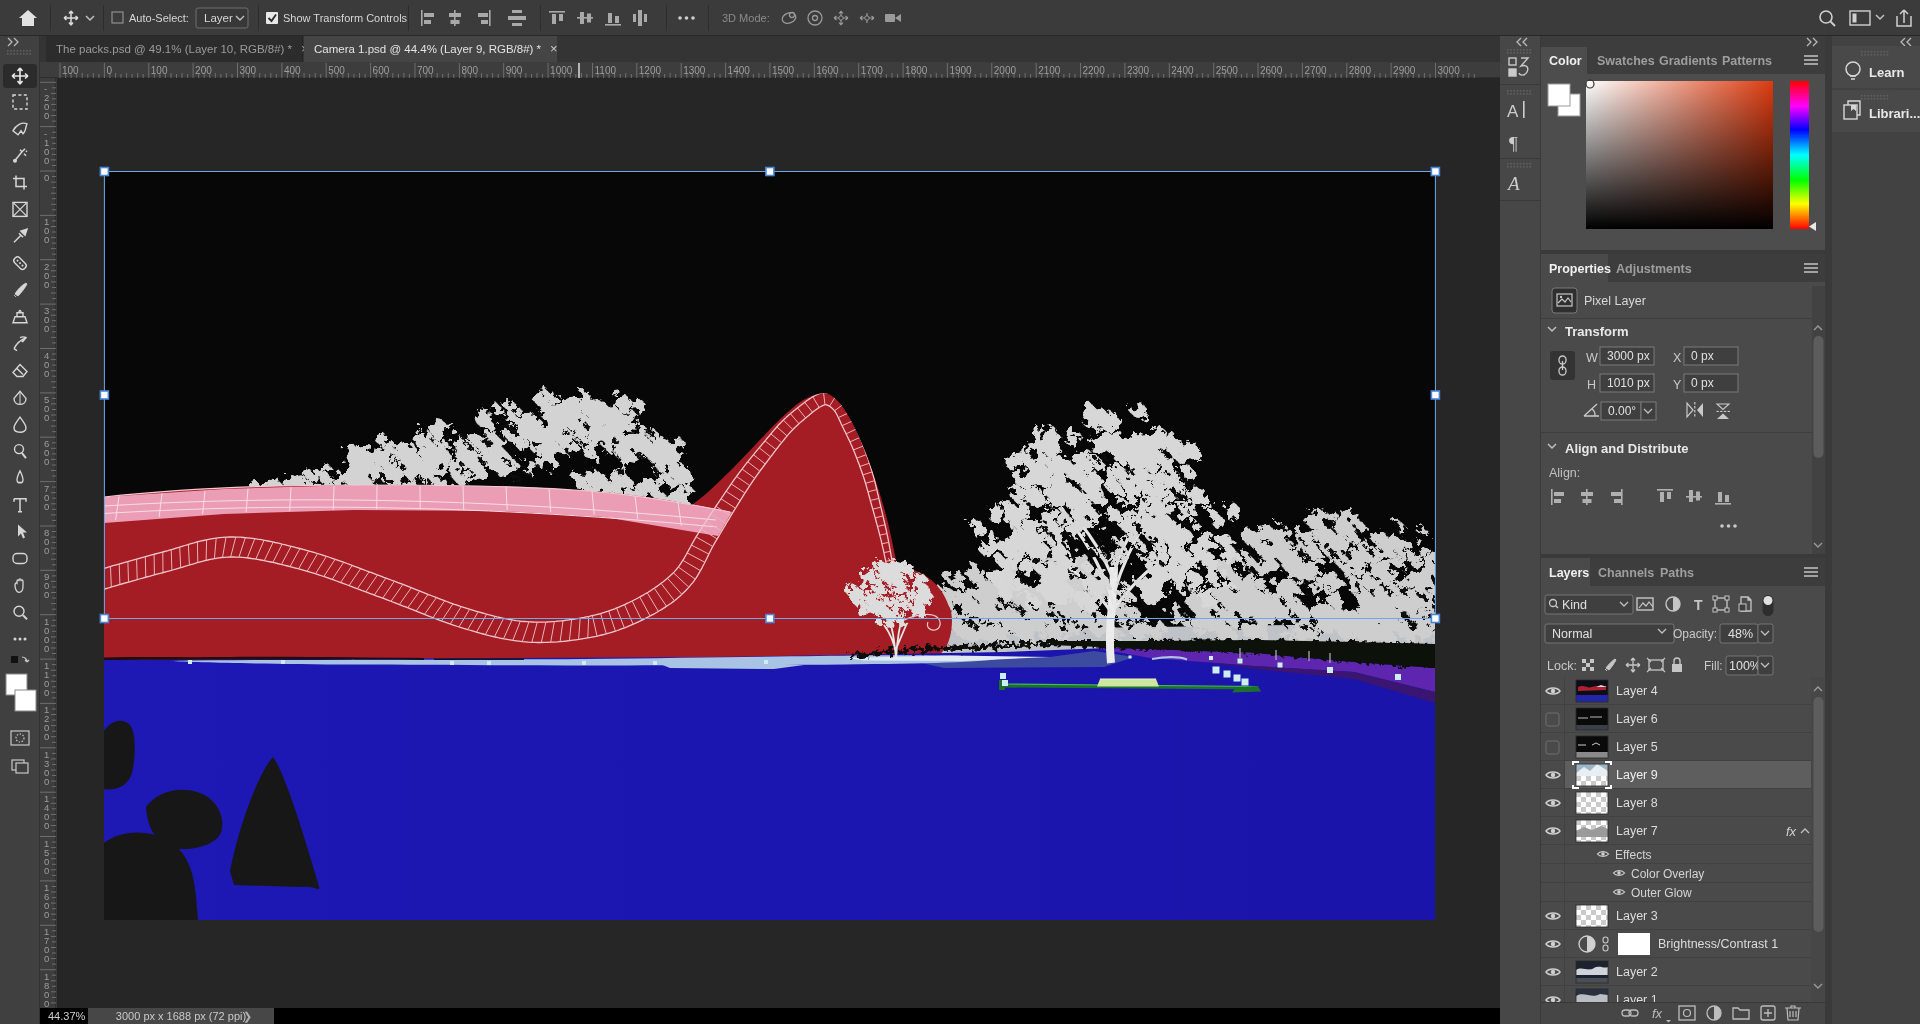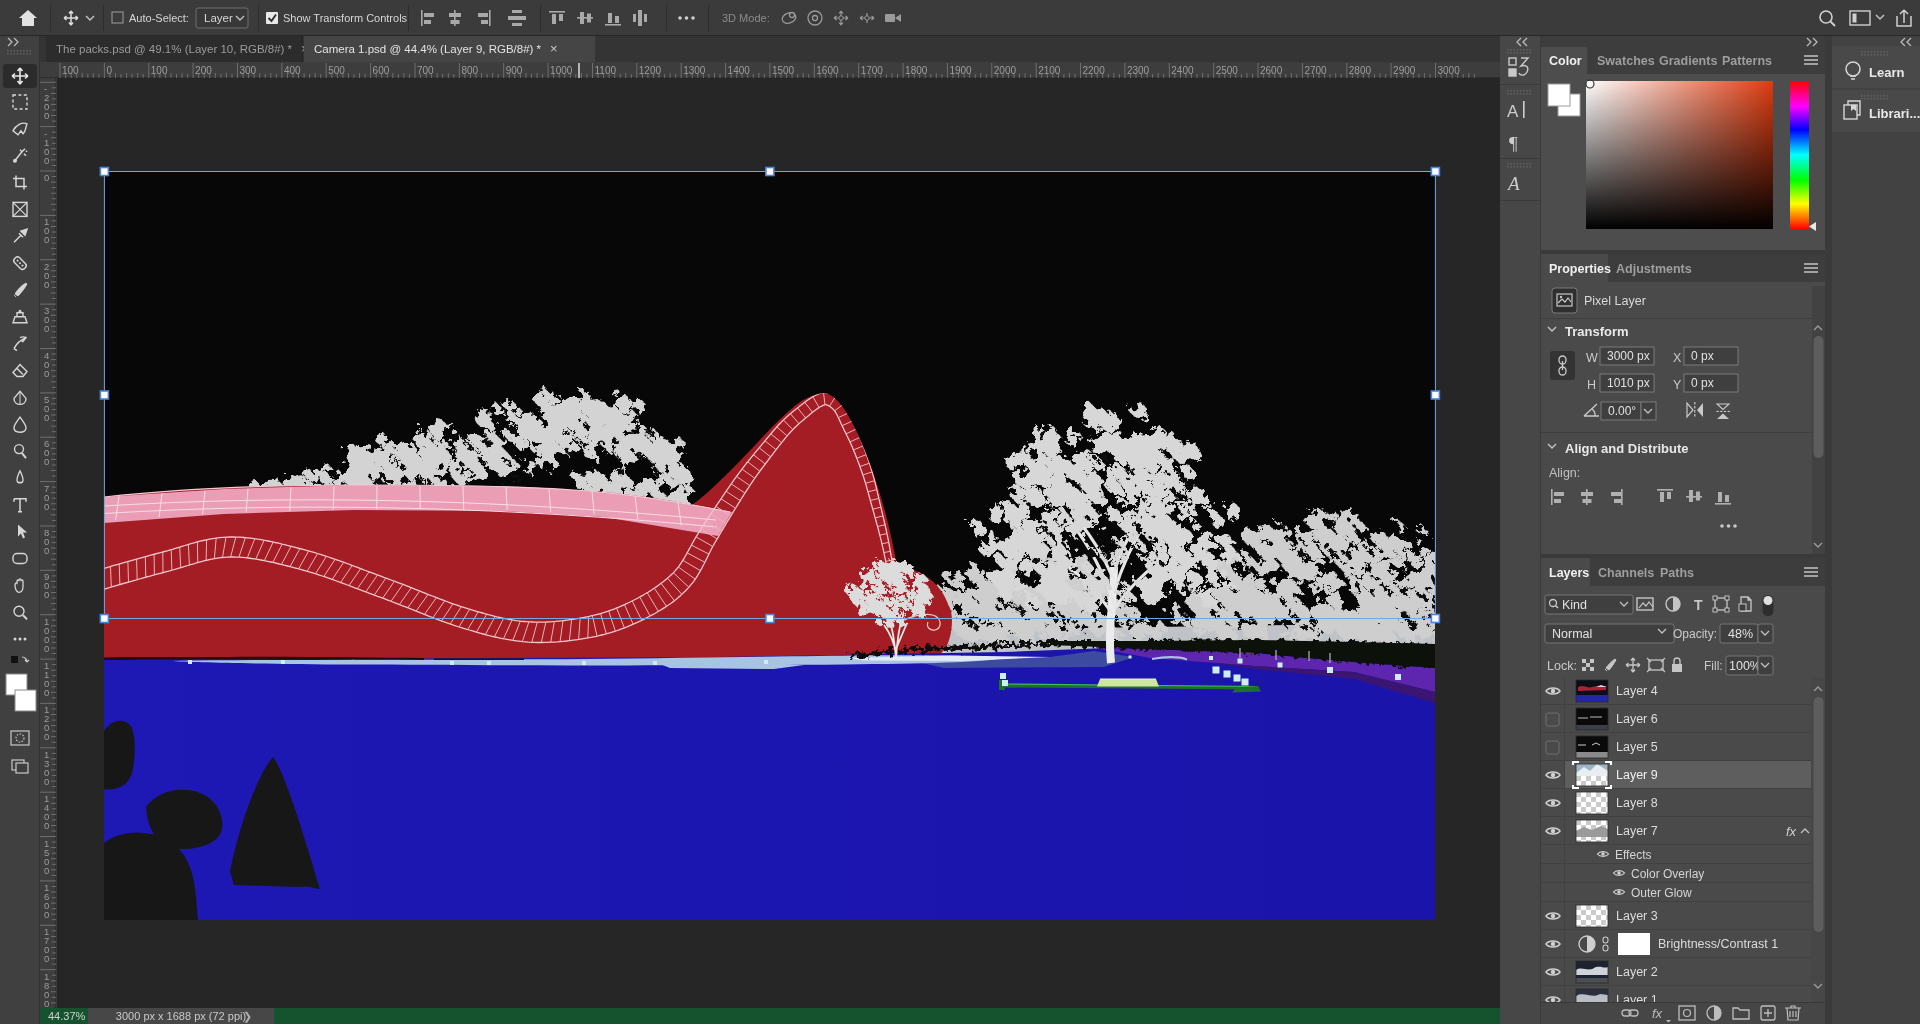--- a/index.html
+++ b/index.html
@@ -121,21 +121,21 @@
       <rect x="19.8" y="17" width="1.6" height="1.6"></rect>
       <rect x="23.0" y="14" width="1.6" height="1.6"></rect>
       <rect x="23.0" y="17" width="1.6" height="1.6"></rect>
       <rect x="26.2" y="14" width="1.6" height="1.6"></rect>
       <rect x="26.2" y="17" width="1.6" height="1.6"></rect>
       <rect x="29.4" y="14" width="1.6" height="1.6"></rect>
       <rect x="29.4" y="17" width="1.6" height="1.6"></rect>
     </g>
   </svg>
 <div class="abs" style="left:46px;top:36px;width:257px;height:26px;background:#2c2c2c;border-right:1px solid #252525;color:#9b9b9b;font-size:11.5px;line-height:26px;white-space:nowrap"><span style="padding-left:10px">The packs.psd @ 49.1% (Layer 10, RGB/8#) *</span><span style="padding-left:9px;font-size:13px">×</span></div>
-<div class="abs" style="left:304px;top:36px;width:291px;height:26px;background:#454545;color:#e3e3e3;font-size:11.5px;line-height:26px;white-space:nowrap"><span style="padding-left:10px">Camera 1.psd @ 44.4% (Layer 9, RGB/8#) *</span><span style="padding-left:9px;font-size:13px;color:#c9c9c9">×</span></div>
+<div class="abs" style="left:304px;top:36px;width:253px;height:26px;background:#454545;color:#e3e3e3;font-size:11.5px;line-height:26px;white-space:nowrap"><span style="padding-left:10px">Camera 1.psd @ 44.4% (Layer 9, RGB/8#) *</span><span style="padding-left:9px;font-size:13px;color:#c9c9c9">×</span></div>
 <div class="abs" style="left:40px;top:62px;width:1460px;height:16px;background:#3d3d3d;border-bottom:1px solid #2e2e2e"></div>
 <div class="abs" style="left:40px;top:78px;width:16px;height:930px;background:#3d3d3d;border-right:1px solid #2e2e2e"></div>
 <svg width="1446" height="16" style="position:absolute;left:56px;top:62px" viewBox="56 62 1446 16" font-family="Liberation Sans, sans-serif">
     <path d="M 60.0,63 L 60.0,78 M 65.6,74 L 65.6,78 M 71.1,73 L 71.1,78 M 76.7,74 L 76.7,78 M 82.2,73 L 82.2,78 M 87.8,74 L 87.8,78 M 93.3,73 L 93.3,78 M 98.9,74 L 98.9,78 M 104.4,63 L 104.4,78 M 109.9,74 L 109.9,78 M 115.5,73 L 115.5,78 M 121.0,74 L 121.0,78 M 126.6,73 L 126.6,78 M 132.1,74 L 132.1,78 M 137.7,73 L 137.7,78 M 143.2,74 L 143.2,78 M 148.8,63 L 148.8,78 M 154.3,74 L 154.3,78 M 159.9,73 L 159.9,78 M 165.4,74 L 165.4,78 M 171.0,73 L 171.0,78 M 176.5,74 L 176.5,78 M 182.0,73 L 182.0,78 M 187.6,74 L 187.6,78 M 193.1,63 L 193.1,78 M 198.7,74 L 198.7,78 M 204.2,73 L 204.2,78 M 209.8,74 L 209.8,78 M 215.3,73 L 215.3,78 M 220.9,74 L 220.9,78 M 226.4,73 L 226.4,78 M 232.0,74 L 232.0,78 M 237.5,63 L 237.5,78 M 243.1,74 L 243.1,78 M 248.6,73 L 248.6,78 M 254.1,74 L 254.1,78 M 259.7,73 L 259.7,78 M 265.2,74 L 265.2,78 M 270.8,73 L 270.8,78 M 276.3,74 L 276.3,78 M 281.9,63 L 281.9,78 M 287.4,74 L 287.4,78 M 293.0,73 L 293.0,78 M 298.5,74 L 298.5,78 M 304.1,73 L 304.1,78 M 309.6,74 L 309.6,78 M 315.2,73 L 315.2,78 M 320.7,74 L 320.7,78 M 326.2,63 L 326.2,78 M 331.8,74 L 331.8,78 M 337.3,73 L 337.3,78 M 342.9,74 L 342.9,78 M 348.4,73 L 348.4,78 M 354.0,74 L 354.0,78 M 359.5,73 L 359.5,78 M 365.1,74 L 365.1,78 M 370.6,63 L 370.6,78 M 376.2,74 L 376.2,78 M 381.7,73 L 381.7,78 M 387.3,74 L 387.3,78 M 392.8,73 L 392.8,78 M 398.4,74 L 398.4,78 M 403.9,73 L 403.9,78 M 409.4,74 L 409.4,78 M 415.0,63 L 415.0,78 M 420.5,74 L 420.5,78 M 426.1,73 L 426.1,78 M 431.6,74 L 431.6,78 M 437.2,73 L 437.2,78 M 442.7,74 L 442.7,78 M 448.3,73 L 448.3,78 M 453.8,74 L 453.8,78 M 459.4,63 L 459.4,78 M 464.9,74 L 464.9,78 M 470.5,73 L 470.5,78 M 476.0,74 L 476.0,78 M 481.5,73 L 481.5,78 M 487.1,74 L 487.1,78 M 492.6,73 L 492.6,78 M 498.2,74 L 498.2,78 M 503.7,63 L 503.7,78 M 509.3,74 L 509.3,78 M 514.8,73 L 514.8,78 M 520.4,74 L 520.4,78 M 525.9,73 L 525.9,78 M 531.5,74 L 531.5,78 M 537.0,73 L 537.0,78 M 542.6,74 L 542.6,78 M 548.1,63 L 548.1,78 M 553.6,74 L 553.6,78 M 559.2,73 L 559.2,78 M 564.7,74 L 564.7,78 M 570.3,73 L 570.3,78 M 575.8,74 L 575.8,78 M 581.4,73 L 581.4,78 M 586.9,74 L 586.9,78 M 592.5,63 L 592.5,78 M 598.0,74 L 598.0,78 M 603.6,73 L 603.6,78 M 609.1,74 L 609.1,78 M 614.7,73 L 614.7,78 M 620.2,74 L 620.2,78 M 625.7,73 L 625.7,78 M 631.3,74 L 631.3,78 M 636.8,63 L 636.8,78 M 642.4,74 L 642.4,78 M 647.9,73 L 647.9,78 M 653.5,74 L 653.5,78 M 659.0,73 L 659.0,78 M 664.6,74 L 664.6,78 M 670.1,73 L 670.1,78 M 675.7,74 L 675.7,78 M 681.2,63 L 681.2,78 M 686.8,74 L 686.8,78 M 692.3,73 L 692.3,78 M 697.8,74 L 697.8,78 M 703.4,73 L 703.4,78 M 708.9,74 L 708.9,78 M 714.5,73 L 714.5,78 M 720.0,74 L 720.0,78 M 725.6,63 L 725.6,78 M 731.1,74 L 731.1,78 M 736.7,73 L 736.7,78 M 742.2,74 L 742.2,78 M 747.8,73 L 747.8,78 M 753.3,74 L 753.3,78 M 758.9,73 L 758.9,78 M 764.4,74 L 764.4,78 M 769.9,63 L 769.9,78 M 775.5,74 L 775.5,78 M 781.0,73 L 781.0,78 M 786.6,74 L 786.6,78 M 792.1,73 L 792.1,78 M 797.7,74 L 797.7,78 M 803.2,73 L 803.2,78 M 808.8,74 L 808.8,78 M 814.3,63 L 814.3,78 M 819.9,74 L 819.9,78 M 825.4,73 L 825.4,78 M 831.0,74 L 831.0,78 M 836.5,73 L 836.5,78 M 842.1,74 L 842.1,78 M 847.6,73 L 847.6,78 M 853.1,74 L 853.1,78 M 858.7,63 L 858.7,78 M 864.2,74 L 864.2,78 M 869.8,73 L 869.8,78 M 875.3,74 L 875.3,78 M 880.9,73 L 880.9,78 M 886.4,74 L 886.4,78 M 892.0,73 L 892.0,78 M 897.5,74 L 897.5,78 M 903.1,63 L 903.1,78 M 908.6,74 L 908.6,78 M 914.2,73 L 914.2,78 M 919.7,74 L 919.7,78 M 925.2,73 L 925.2,78 M 930.8,74 L 930.8,78 M 936.3,73 L 936.3,78 M 941.9,74 L 941.9,78 M 947.4,63 L 947.4,78 M 953.0,74 L 953.0,78 M 958.5,73 L 958.5,78 M 964.1,74 L 964.1,78 M 969.6,73 L 969.6,78 M 975.2,74 L 975.2,78 M 980.7,73 L 980.7,78 M 986.3,74 L 986.3,78 M 991.8,63 L 991.8,78 M 997.3,74 L 997.3,78 M 1002.9,73 L 1002.9,78 M 1008.4,74 L 1008.4,78 M 1014.0,73 L 1014.0,78 M 1019.5,74 L 1019.5,78 M 1025.1,73 L 1025.1,78 M 1030.6,74 L 1030.6,78 M 1036.2,63 L 1036.2,78 M 1041.7,74 L 1041.7,78 M 1047.3,73 L 1047.3,78 M 1052.8,74 L 1052.8,78 M 1058.4,73 L 1058.4,78 M 1063.9,74 L 1063.9,78 M 1069.4,73 L 1069.4,78 M 1075.0,74 L 1075.0,78 M 1080.5,63 L 1080.5,78 M 1086.1,74 L 1086.1,78 M 1091.6,73 L 1091.6,78 M 1097.2,74 L 1097.2,78 M 1102.7,73 L 1102.7,78 M 1108.3,74 L 1108.3,78 M 1113.8,73 L 1113.8,78 M 1119.4,74 L 1119.4,78 M 1124.9,63 L 1124.9,78 M 1130.5,74 L 1130.5,78 M 1136.0,73 L 1136.0,78 M 1141.5,74 L 1141.5,78 M 1147.1,73 L 1147.1,78 M 1152.6,74 L 1152.6,78 M 1158.2,73 L 1158.2,78 M 1163.7,74 L 1163.7,78 M 1169.3,63 L 1169.3,78 M 1174.8,74 L 1174.8,78 M 1180.4,73 L 1180.4,78 M 1185.9,74 L 1185.9,78 M 1191.5,73 L 1191.5,78 M 1197.0,74 L 1197.0,78 M 1202.6,73 L 1202.6,78 M 1208.1,74 L 1208.1,78 M 1213.7,63 L 1213.7,78 M 1219.2,74 L 1219.2,78 M 1224.7,73 L 1224.7,78 M 1230.3,74 L 1230.3,78 M 1235.8,73 L 1235.8,78 M 1241.4,74 L 1241.4,78 M 1246.9,73 L 1246.9,78 M 1252.5,74 L 1252.5,78 M 1258.0,63 L 1258.0,78 M 1263.6,74 L 1263.6,78 M 1269.1,73 L 1269.1,78 M 1274.7,74 L 1274.7,78 M 1280.2,73 L 1280.2,78 M 1285.8,74 L 1285.8,78 M 1291.3,73 L 1291.3,78 M 1296.8,74 L 1296.8,78 M 1302.4,63 L 1302.4,78 M 1307.9,74 L 1307.9,78 M 1313.5,73 L 1313.5,78 M 1319.0,74 L 1319.0,78 M 1324.6,73 L 1324.6,78 M 1330.1,74 L 1330.1,78 M 1335.7,73 L 1335.7,78 M 1341.2,74 L 1341.2,78 M 1346.8,63 L 1346.8,78 M 1352.3,74 L 1352.3,78 M 1357.9,73 L 1357.9,78 M 1363.4,74 L 1363.4,78 M 1368.9,73 L 1368.9,78 M 1374.5,74 L 1374.5,78 M 1380.0,73 L 1380.0,78 M 1385.6,74 L 1385.6,78 M 1391.1,63 L 1391.1,78 M 1396.7,74 L 1396.7,78 M 1402.2,73 L 1402.2,78 M 1407.8,74 L 1407.8,78 M 1413.3,73 L 1413.3,78 M 1418.9,74 L 1418.9,78 M 1424.4,73 L 1424.4,78 M 1430.0,74 L 1430.0,78 M 1435.5,63 L 1435.5,78 M 1441.0,74 L 1441.0,78 M 1446.6,73 L 1446.6,78 M 1452.1,74 L 1452.1,78 M 1457.7,73 L 1457.7,78 M 1463.2,74 L 1463.2,78 M 1468.8,73 L 1468.8,78 M 1474.3,74 L 1474.3,78" stroke="#6e6e6e" stroke-width="1"></path>
     <text x="62.0" y="73.5" font-size="10" fill="#9d9d9d">100</text>
     <text x="106.4" y="73.5" font-size="10" fill="#9d9d9d">0</text>
     <text x="150.8" y="73.5" font-size="10" fill="#9d9d9d">100</text>
     <text x="195.1" y="73.5" font-size="10" fill="#9d9d9d">200</text>
     <text x="239.5" y="73.5" font-size="10" fill="#9d9d9d">300</text>
     <text x="283.9" y="73.5" font-size="10" fill="#9d9d9d">400</text>
@@ -2025,21 +2025,21 @@
       <g transform="translate(20,738)">
         <rect x="-9" y="-7" width="18" height="14" fill="none" stroke="#c8c8c8" stroke-width="1.2"></rect>
         <circle r="4" fill="none" stroke="#c8c8c8" stroke-width="1.2" stroke-dasharray="1.5 1.5"></circle>
       </g>
       <g transform="translate(20,766)">
         <rect x="-8" y="-6" width="12" height="10" fill="none" stroke="#c8c8c8" stroke-width="1.2"></rect>
         <rect x="-4" y="-3" width="12" height="10" fill="#3f3f3f" stroke="#c8c8c8" stroke-width="1.2"></rect>
       </g>
     </svg>
   </div>
-<div class="abs" style="left:40px;top:1008px;width:1460px;height:16px;background:#14532d;color:#d0d0d0;font-size:11px">
+<div class="abs" style="left:40px;top:1008px;width:1460px;height:16px;background:#000000;color:#d0d0d0;font-size:11px">
     <span class="abs" style="left:8px;top:2px">44.37%</span>
     <span class="abs" style="left:48px;top:0px;width:186px;height:16px;background:#474747;color:#c9c9c9;text-align:center;line-height:16px">3000 px x 1688 px (72 ppi)</span>
     <span class="abs" style="left:203px;top:2px;color:#b0b0b0">❯</span>
   </div>
 <svg width="420" height="1024" style="position:absolute;left:1500px;top:0" viewBox="1500 0 420 1024" font-family="Liberation Sans, sans-serif">
     <rect x="1500" y="36" width="420" height="988" fill="#3a3a3a"></rect>
     <rect x="1500" y="36" width="40" height="988" fill="#474747"></rect>
     <path d="M 1521,38 L 1517,42 L 1521,46 M 1527,38 L 1523,42 L 1527,46" stroke="#b9b9b9" stroke-width="1.3" fill="none"></path>
     <rect x="1507.0" y="49.0" width="1.6" height="1.6" fill="#5f5f5f"></rect>
     <rect x="1510.2" y="49.0" width="1.6" height="1.6" fill="#5f5f5f"></rect>

